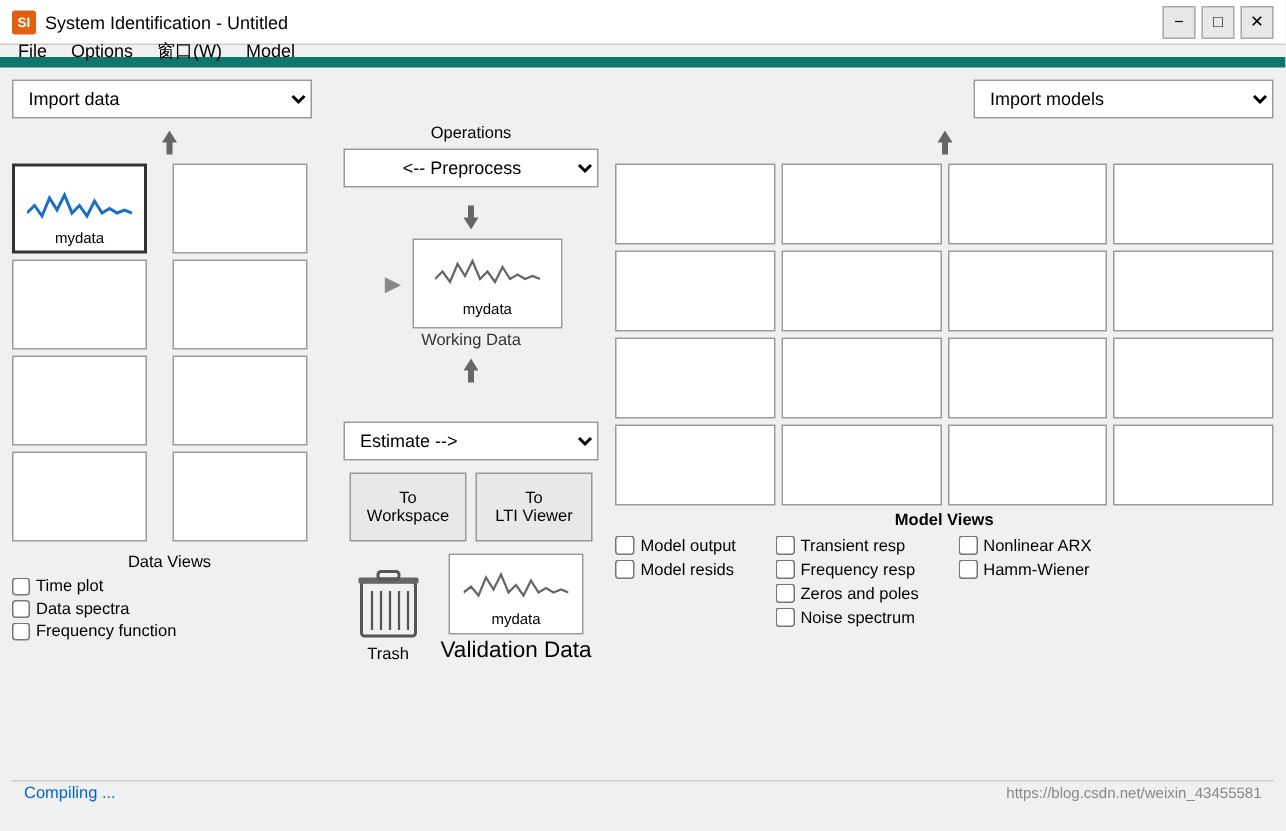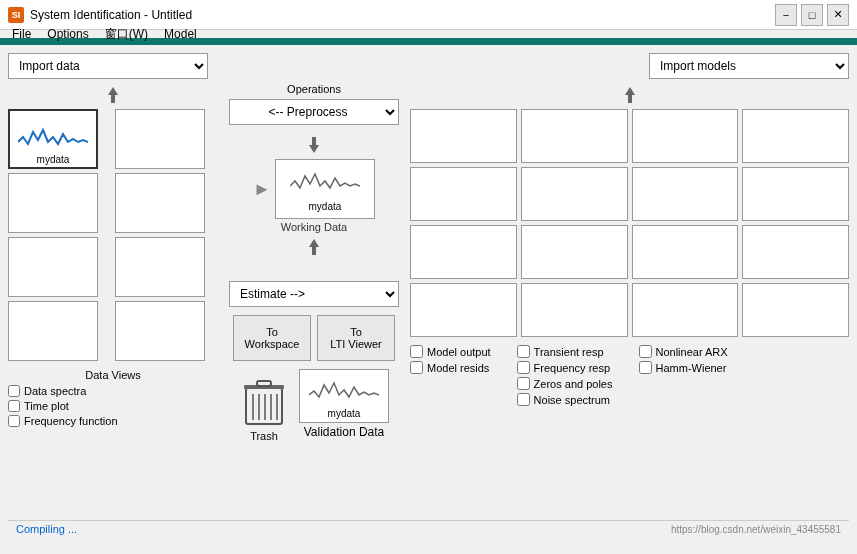--- a/index.html
+++ b/index.html
@@ -367,25 +367,25 @@
         <div class="data-cell"></div>
         <div class="data-cell"></div>
         <div class="data-cell"></div>
         <div class="data-cell"></div>
       </div>
 
       <div class="data-views">
         <div class="data-views-title">Data Views</div>
         <div class="checkbox-row">
           <input type="checkbox" style="">
-          <label>Data spectra</label>
+          <label>Time plot</label>
         </div>
         <div class="checkbox-row">
           <input type="checkbox" style="">
-          <label>Time plot</label>
+          <label>Data spectra</label>
         </div>
         <div class="checkbox-row">
           <input type="checkbox" style="">
           <label>Frequency function</label>
         </div>
       </div>
     </div>
 
     <div class="ops-panel">
       <div class="ops-title">Operations</div>
@@ -452,21 +452,21 @@
           <span class="trash-label">Trash</span>
         </div>
 
         <div class="validation-area">
           <div class="validation-cell">
             <svg width="70" height="35" viewBox="0 0 70 35">
               <polyline points="0,22 5,18 10,24 15,12 20,20 25,10 30,22 35,17 40,24 45,14 50,22 55,19 60,22 65,20 70,22" fill="none" stroke="#666" stroke-width="1.5"></polyline>
             </svg>
             <span class="cell-label">mydata</span>
           </div>
-          <div style="font-size:12px;text-align:center;margin-top:2px;">Validation Data</div>
+          <div style="font-size:15px;text-align:center;margin-top:2px;">Validation Data</div>
         </div>
       </div>
     </div>
 
     <div class="models-panel">
 
       <div class="down-arrow-container" style="margin-bottom:2px;">
         <svg width="22" height="22" viewBox="0 0 22 22">
           <polygon points="11,2 6,10 9,10 9,18 13,18 13,10 16,10" fill="#666"></polygon>
         </svg>
@@ -485,20 +485,21 @@
         <div class="model-cell"></div>
         <div class="model-cell"></div>
         <div class="model-cell"></div>
         <div class="model-cell"></div>
         <div class="model-cell"></div>
         <div class="model-cell"></div>
         <div class="model-cell"></div>
       </div>
 
       <div>
+        <div class="model-views-title">Model Views</div>
         <div class="model-views">
 
           <div class="model-views-col">
             <div class="model-checkbox-row">
               <input type="checkbox" style="">
               <label>Model output</label>
             </div>
             <div class="model-checkbox-row">
               <input type="checkbox" style="">
               <label>Model resids</label>

